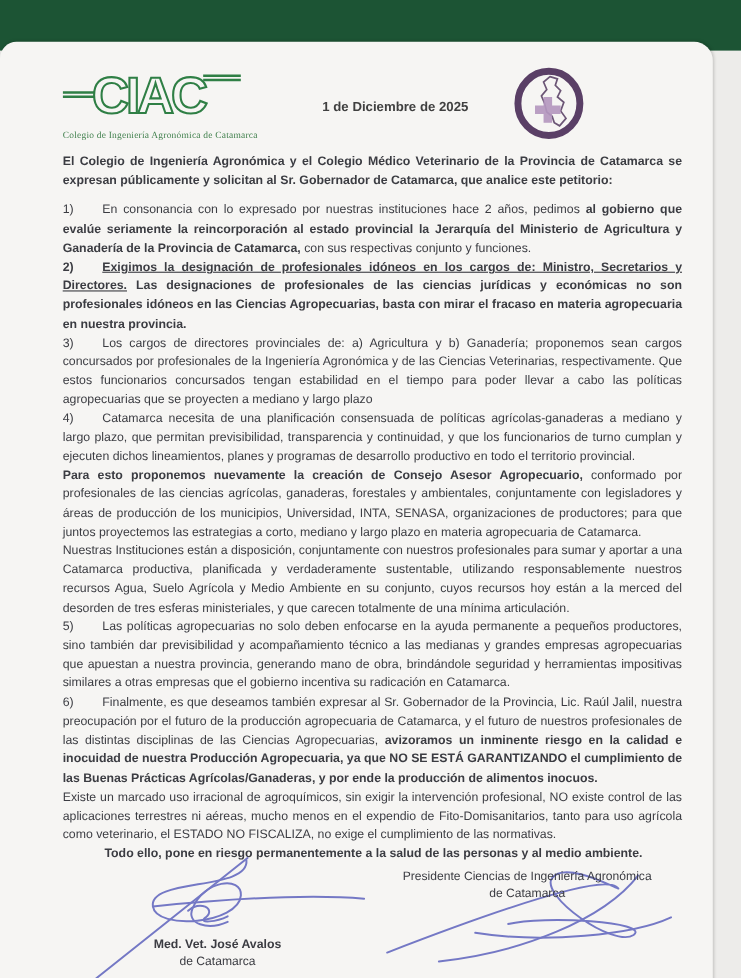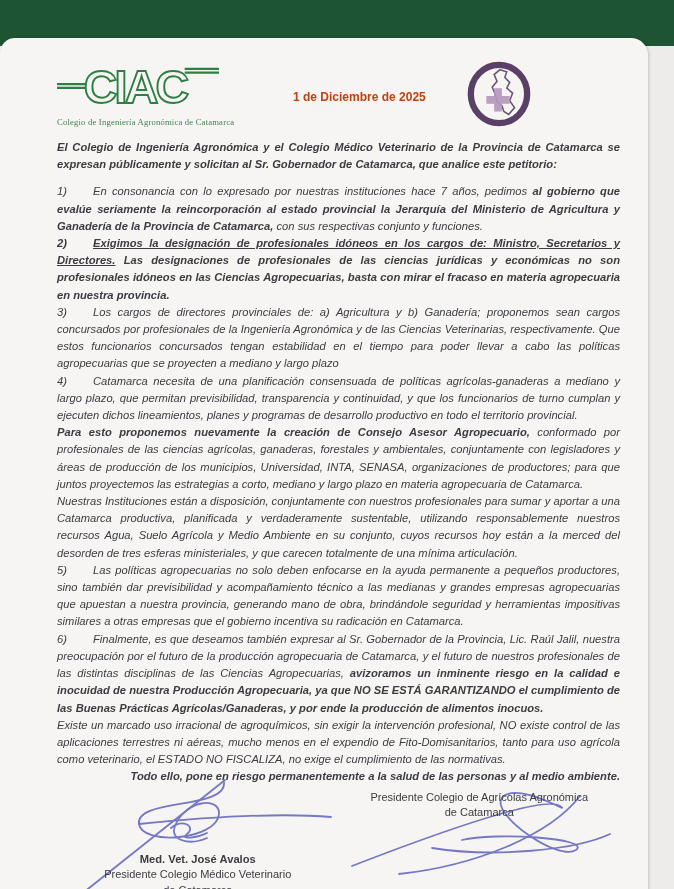--- a/index.html
+++ b/index.html
@@ -36,34 +36,34 @@
   .header { position: relative; height: 101px; }
   .ciac-logo { position: absolute; left: 0; top: 20px; width: 162px; height: 56px; }
   .ciac-subtitle {
     position: absolute; left: 0; top: 79px;
     font-family: Liberation Serif, serif;
     font-size: 8.6px; color: #41804d; letter-spacing: 0.2px;
     white-space: nowrap;
   }
   .doc-date {
     position: absolute; left: 236px; top: 52px;
-    font-size: 12px; font-weight: bold; color: #c2410c;
+    font-size: 12px; font-weight: bold; color: #404040;
   }
   .vet-logo { position: absolute; left: 408px; top: 22px; width: 68px; height: 68px; }
   
   .body-text { font-size: 11.2px; line-height: 17.2px; text-align: justify; }
-  .para { margin: 0; font-style: italic; }
+  .para { margin: 0; }
   .intro { font-weight: bold; margin-bottom: 10px; }
   .num { display: inline-block; width: 36px; }
   .b { font-weight: bold; }
   .u { text-decoration: underline; }
   .closing {
     font-weight: bold;
     padding-left: 38px;
-    text-align: right;
+    text-align: left;
   }
   
   .sig-row {
     position: relative;
     display: flex;
     margin-top: 4px;
     height: 128px;
   }
   .sig-col { position: relative; width: 50%; text-align: center; }
   .sig-svg { position: absolute; overflow: visible; pointer-events: none; }
@@ -99,21 +99,21 @@
         <path d="M22 37 H30 V29 H38 V37 H46 V45 H38 V53 H30 V45 H22 Z" fill="#b497bf" opacity="0.92"></path>
 
         <ellipse cx="35" cy="35" rx="29" ry="30" fill="none" stroke="#5a3f66" stroke-width="6.5"></ellipse>
       </svg>
     </div>
 
     <div class="body-text">
 
       <p class="para intro"><span>El Colegio de Ingeniería Agronómica y el Colegio Médico Veterinario de la Provincia de Catamarca se expresan públicamente y solicitan al Sr. Gobernador de Catamarca, que analice este petitorio:</span></p>
 
-      <p class="para"><span class="num">1)</span><span>En consonancia con lo expresado por nuestras instituciones hace 7 años, pedimos </span><span class="b">al gobierno que evalúe seriamente la reincorporación al estado provincial la Jerarquía del Ministerio de Agricultura y Ganadería de la Provincia de Catamarca,</span><span> con sus respectivas conjunto y funciones.</span></p>
+      <p class="para"><span class="num">1)</span><span>En consonancia con lo expresado por nuestras instituciones hace 2 años, pedimos </span><span class="b">al gobierno que evalúe seriamente la reincorporación al estado provincial la Jerarquía del Ministerio de Agricultura y Ganadería de la Provincia de Catamarca,</span><span> con sus respectivas conjunto y funciones.</span></p>
 
       <p class="para b"><span class="num">2)</span><span class="u">Exigimos la designación de profesionales idóneos en los cargos de: Ministro, Secretarios y Directores.</span><span> Las designaciones de profesionales de las ciencias jurídicas y económicas no son profesionales idóneos en las Ciencias Agropecuarias, basta con mirar el fracaso en materia agropecuaria en nuestra provincia.</span></p>
 
       <p class="para"><span class="num">3)</span><span>Los cargos de directores provinciales de:  a) Agricultura y b) Ganadería; proponemos sean cargos concursados por profesionales de la Ingeniería Agronómica y de las Ciencias Veterinarias, respectivamente. Que estos funcionarios concursados tengan estabilidad en el tiempo para poder llevar a cabo las políticas agropecuarias que se proyecten a mediano y largo plazo</span></p>
 
       <p class="para"><span class="num">4)</span><span>Catamarca necesita de una planificación consensuada de políticas agrícolas-ganaderas a mediano y largo plazo, que permitan previsibilidad, transparencia y continuidad, y que los funcionarios de turno cumplan y ejecuten dichos lineamientos, planes y programas de desarrollo productivo en todo el territorio provincial.</span></p>
 
       <p class="para"><span class="b">Para esto proponemos nuevamente la creación de Consejo Asesor Agropecuario,</span><span> conformado por profesionales de las ciencias agrícolas, ganaderas, forestales y ambientales, conjuntamente con legisladores y áreas de producción de los municipios, Universidad, INTA, SENASA, organizaciones de productores; para que juntos proyectemos las estrategias a corto, mediano y largo plazo en materia agropecuaria de Catamarca.</span></p>
 
       <p class="para"><span>Nuestras Instituciones están a disposición, conjuntamente con nuestros profesionales para sumar y aportar a una Catamarca productiva, planificada y verdaderamente sustentable, utilizando responsablemente nuestros recursos Agua, Suelo Agrícola y Medio Ambiente en su conjunto, cuyos recursos hoy están a la merced del desorden de tres esferas ministeriales, y que carecen totalmente de una mínima articulación.</span></p>
@@ -132,31 +132,30 @@
       <div class="sig-col">
         <svg class="sig-svg left" viewBox="0 0 300 130">
           <g fill="none" stroke="#7478c5" stroke-width="1.8" stroke-linecap="round">
             <path d="M185 6 C 188 34, 96 22, 100 48 C 103 70, 178 64, 180 38 C 181 20, 146 24, 136 50 C 130 64, 150 70, 168 62"></path>
             <path d="M100 48 C 160 42, 235 36, 292 41"></path>
             <path d="M132 52 C 142 42, 158 50, 148 58 C 140 64, 158 62, 168 57"></path>
             <path d="M186 4 L 30 128"></path>
           </g>
         </svg>
         <div class="sig-name">Med. Vet. José Avalos</div>
-        <div class="sig-role">Presidente Colegio Médico Veterinario</div>
         <div class="sig-role">de Catamarca</div>
       </div>
 
       <div class="sig-col">
         <svg class="sig-svg right" viewBox="0 0 290 112">
           <g fill="none" stroke="#7478c5" stroke-width="1.8" stroke-linecap="round">
             <path d="M8 88 C 70 64, 198 16, 216 28 C 230 38, 172 2, 158 20 C 146 36, 214 84, 232 72 C 248 60, 150 54, 118 62"></path>
             <path d="M236 18 C 205 58, 130 88, 55 96"></path>
             <path d="M88 70 C 150 80, 232 72, 266 56"></path>
           </g>
         </svg>
-        <div class="sig-role">Presidente Colegio de Agrícolas Agronómica</div>
+        <div class="sig-role">Presidente Ciencias de Ingeniería Agronómica</div>
         <div class="sig-role">de Catamarca</div>
       </div>
     </div>
 
   </div>
 </div>
 
 </body></html>

